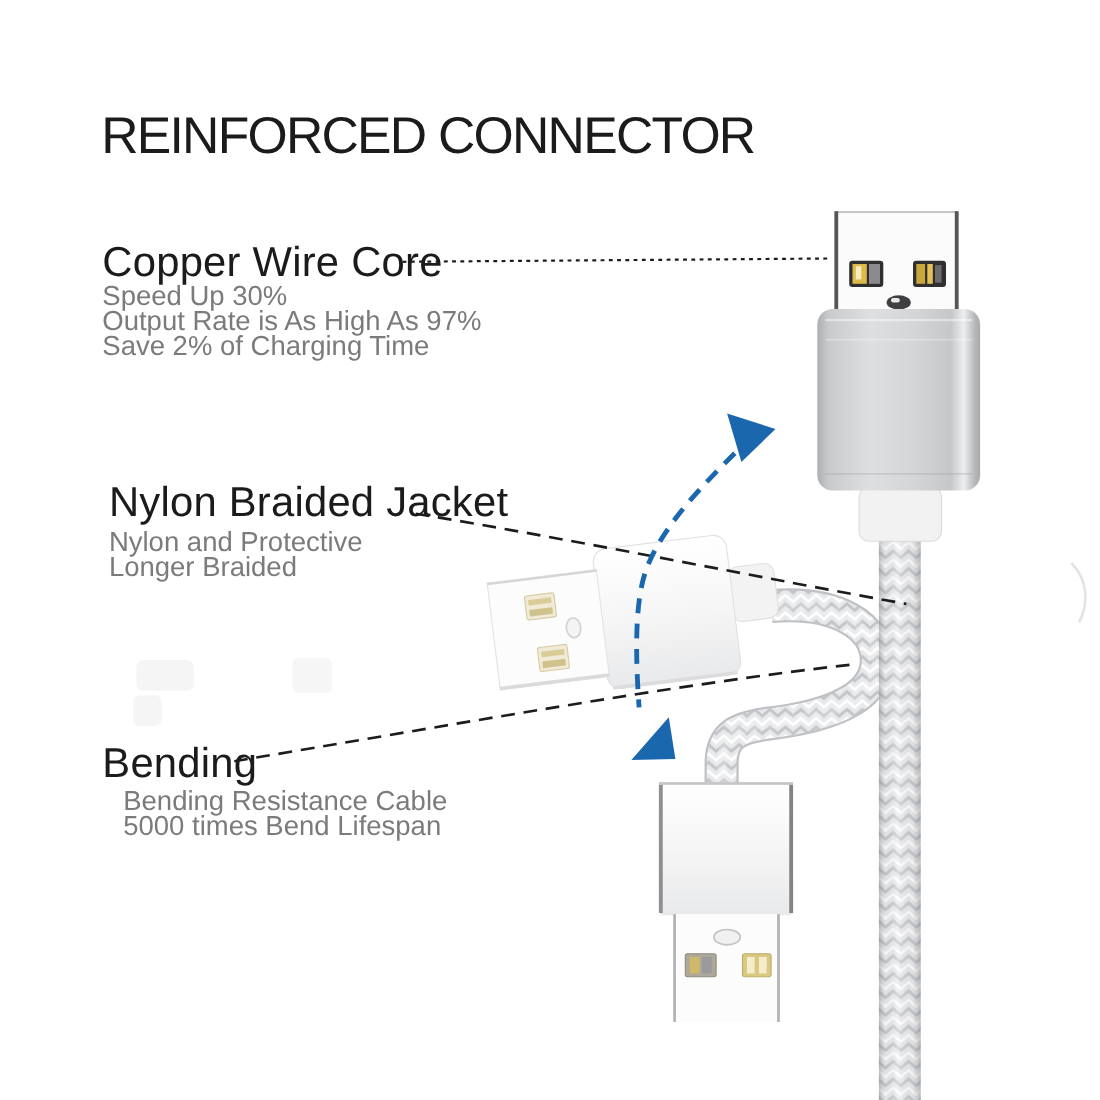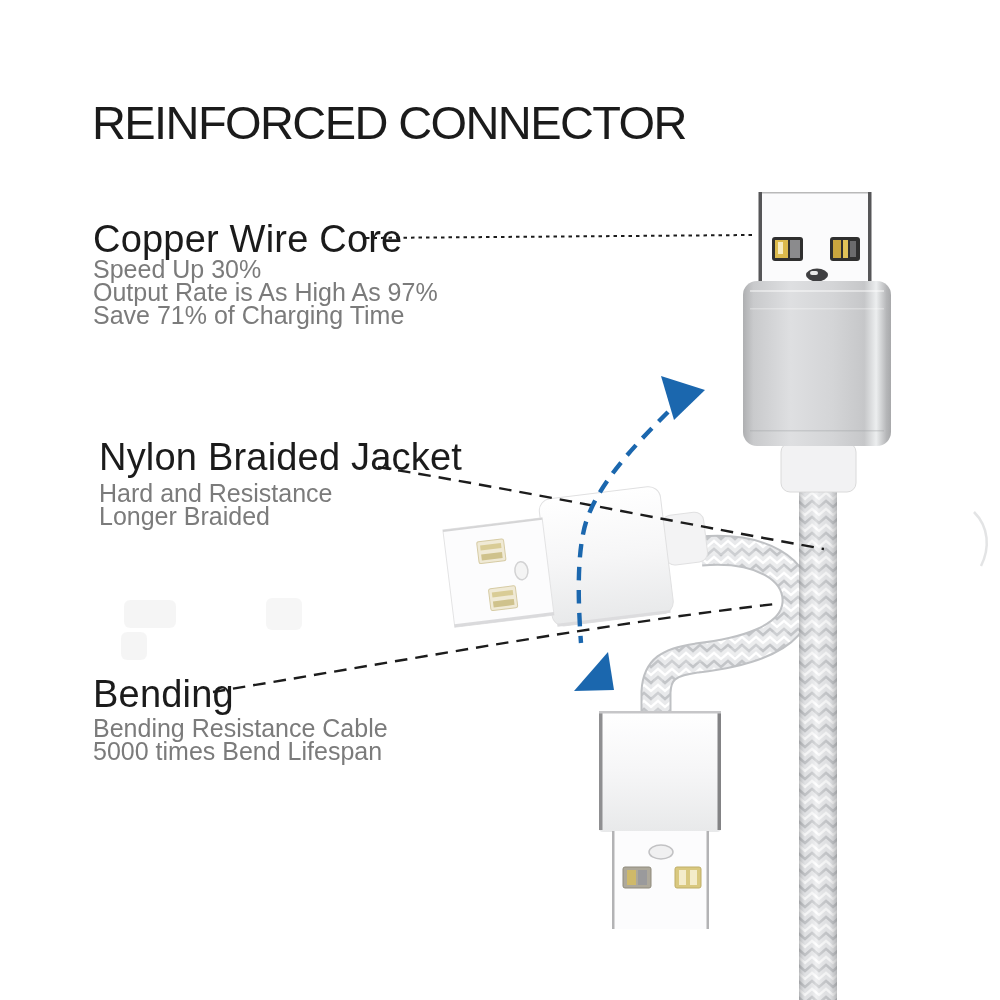--- a/index.html
+++ b/index.html
@@ -20,21 +20,21 @@
     font-size:38px;line-height:36px;letter-spacing:.2px;
     color:#1b1b1b;white-space:nowrap;
   }
   .callout .subs{color:#7b7b7b;}
   .callout .sub{font-size:25px;line-height:23px;white-space:nowrap;}
   .callout-copper{left:93px;top:221px;}
   .callout-copper .subs{margin-top:1px;}
   .callout-nylon{left:99px;top:439px;}
   .callout-nylon .subs{margin-top:7px;}
   .callout-flexible{left:93px;top:676px;}
-  .callout-flexible .subs{margin-top:5px;}
+  .callout-flexible .subs{margin-top:5px;margin-left:19px;}
 </style>
 </head>
 <body>
 
 <div class="stage">
 
   <svg class="art" width="1000" height="1000" viewBox="0 0 1000 1000">
     <defs>
       <pattern id="braid" width="14" height="16" patternUnits="userSpaceOnUse">
         <rect width="14" height="16" fill="#e8e9eb"></rect>
@@ -157,28 +157,28 @@
   </svg>
 
   <div class="txt-layer">
     <div class="page-title">REINFORCED CONNECTOR</div>
 
     <div class="callout callout-copper">
       <div class="heading">Copper Wire Core</div>
       <div class="subs">
         <div class="sub">Speed Up 30%</div>
         <div class="sub">Output Rate is As High As 97%</div>
-        <div class="sub">Save 71% of Charging Time</div>
+        <div class="sub">Save 2% of Charging Time</div>
       </div>
     </div>
 
     <div class="callout callout-nylon">
       <div class="heading">Nylon Braided Jacket</div>
       <div class="subs">
-        <div class="sub">Hard and Resistance</div>
+        <div class="sub">Nylon and Protective</div>
         <div class="sub">Longer Braided</div>
       </div>
     </div>
 
     <div class="callout callout-flexible">
       <div class="heading">Bending</div>
       <div class="subs">
         <div class="sub">Bending Resistance Cable</div>
         <div class="sub">5000 times Bend Lifespan</div>
       </div>

